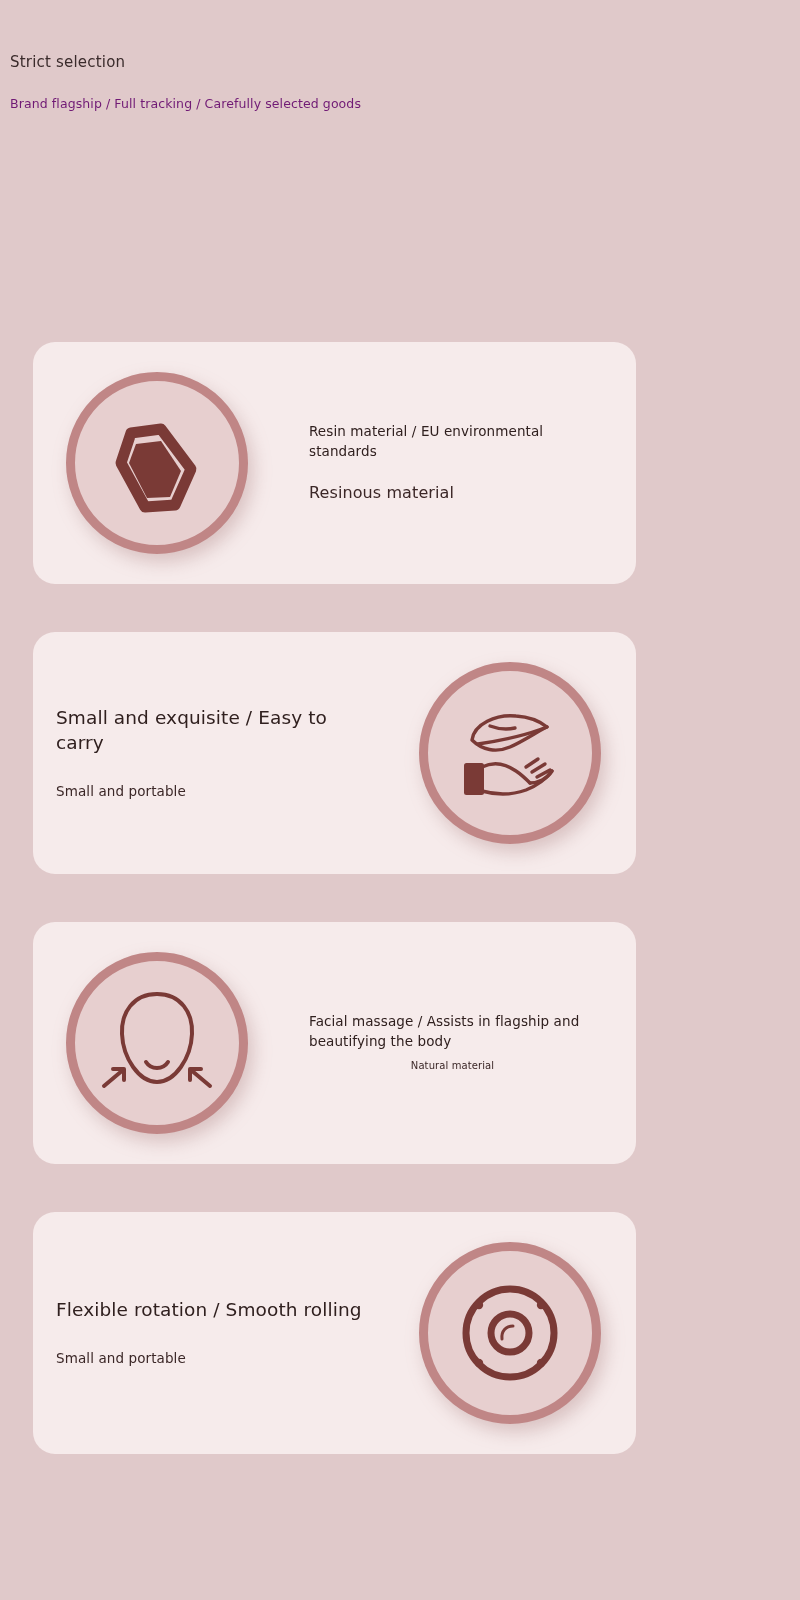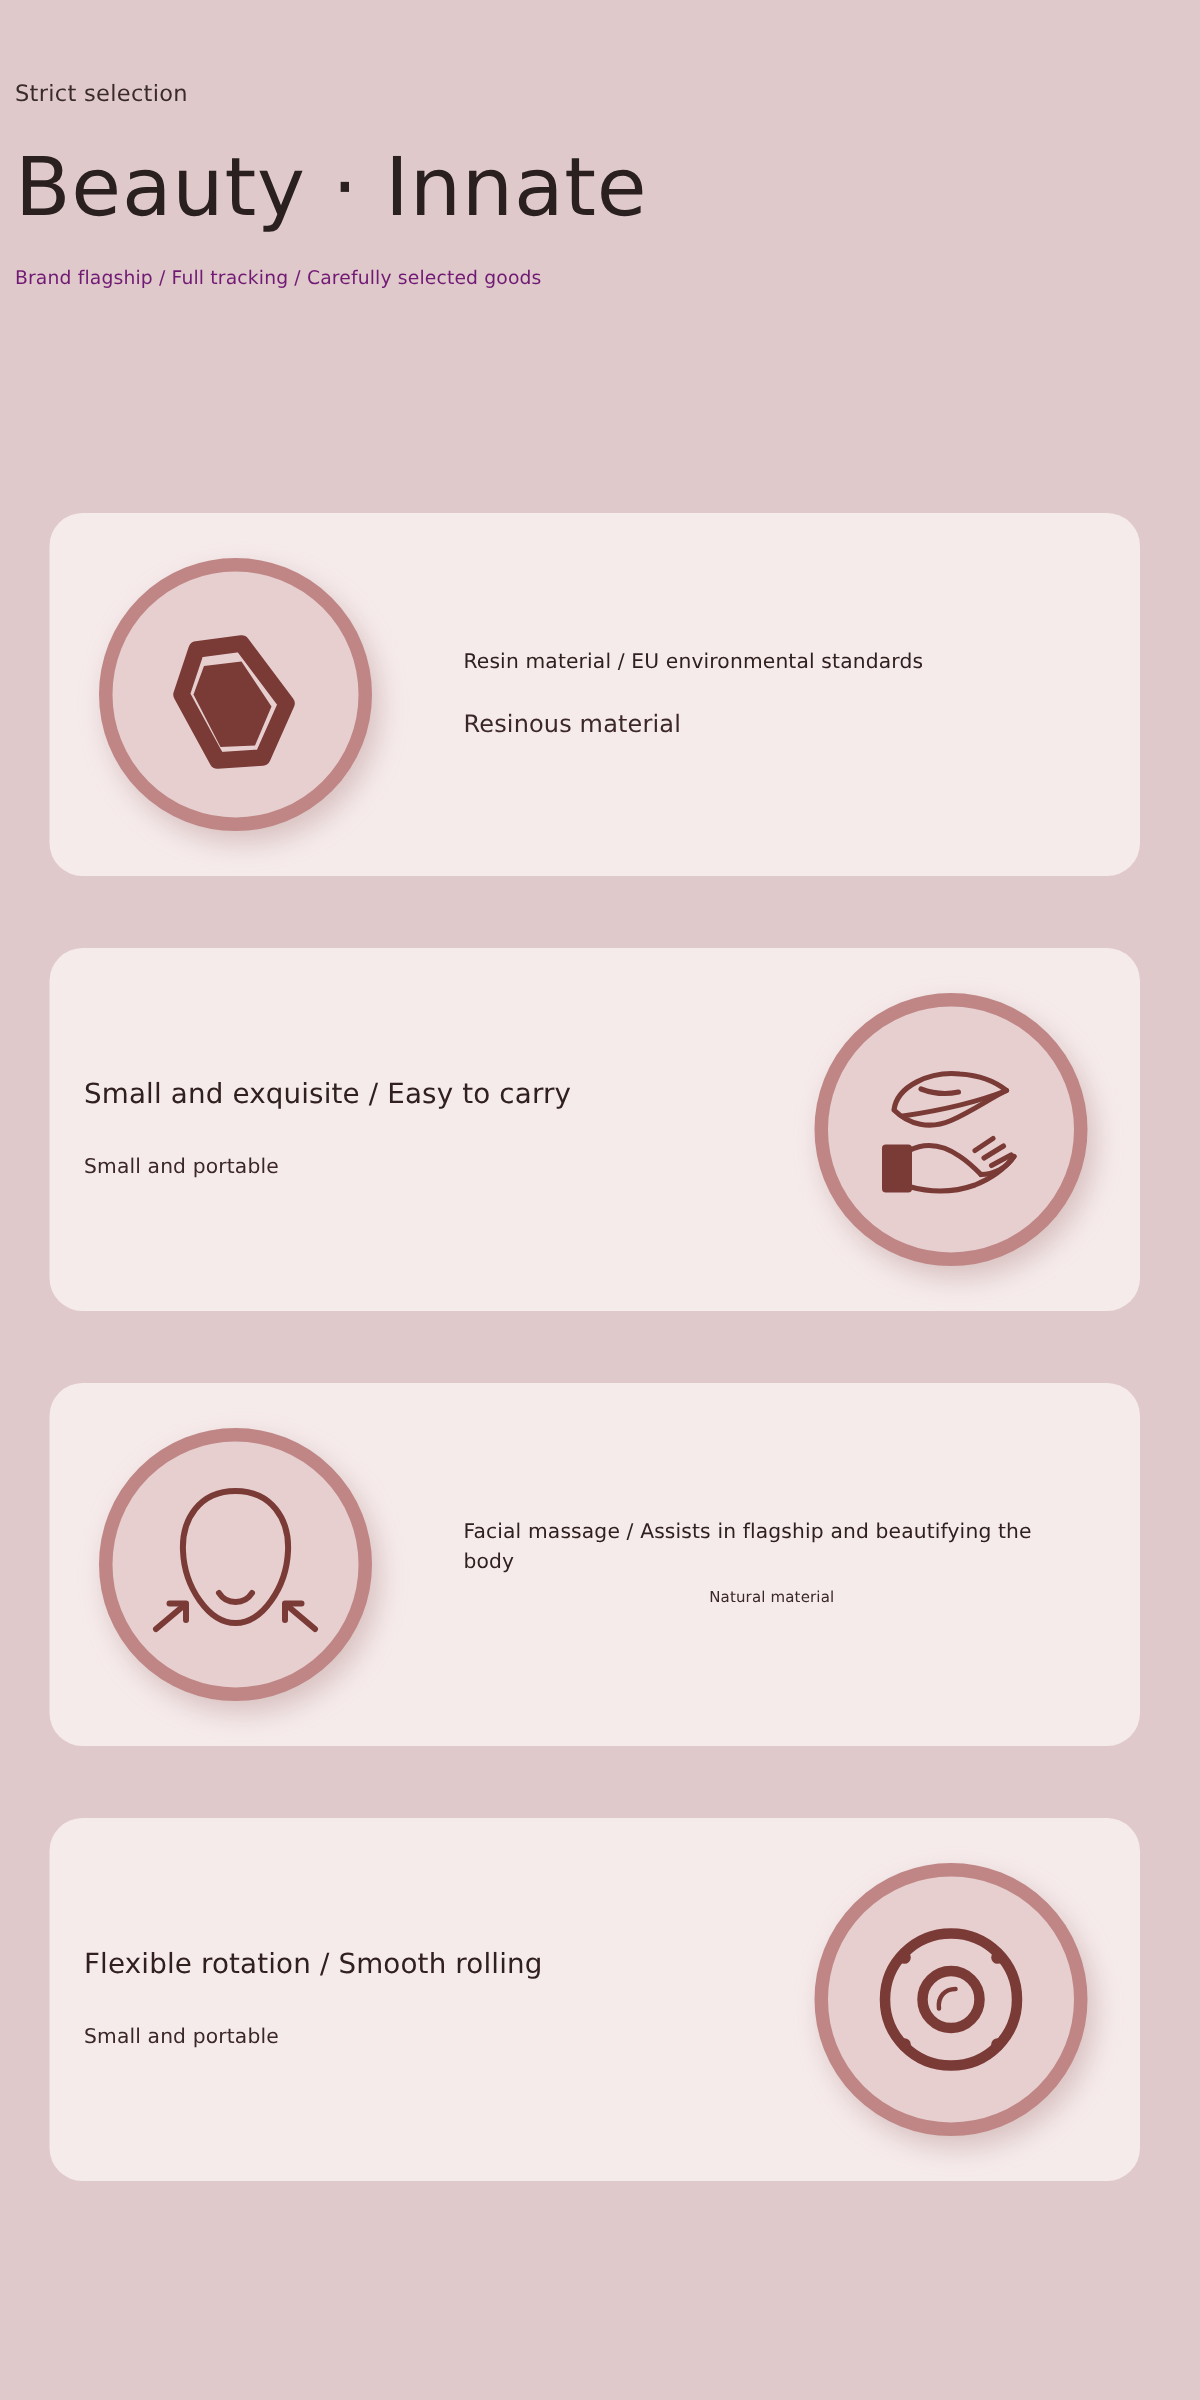--- a/index.html
+++ b/index.html
@@ -52,21 +52,21 @@
   
   .cards {
     position: absolute;
     left: 33px;
     top: 342px;
     width: 727px;
   }
 
   .card {
     position: relative;
-    width: 727px;
+    width: 603px;
     height: 242px;
     background: #f6ebeb;
     border-radius: 22px;
     margin-bottom: 48px;
     display: flex;
     align-items: center;
   }
 
   .card.icon-left   { flex-direction: row; }
   .card.icon-right  { flex-direction: row-reverse; }
@@ -115,21 +115,20 @@
 
   .t-small2 .card-title { font-size: 13.5px; line-height: 1.45; }
   .t-small2 .card-sub   { font-size: 10px; line-height: 1.45; margin-top: 8px; text-align: center; }
 </style>
 </head>
 <body>
 
 <div class="header">
   <div class="eyebrow">Strict selection</div>
 
-  <h1 class="hero-title">Beauty · Innate</h1>
 
   <div class="hero-sub">Brand flagship / Full tracking / Carefully selected goods</div>
 </div>
 
 <div class="cards">
 
   <div class="card icon-left t-small">
     <div class="badge">
       <span>
         <svg width="112" height="112" viewBox="0 0 112 112" aria-hidden="true">

